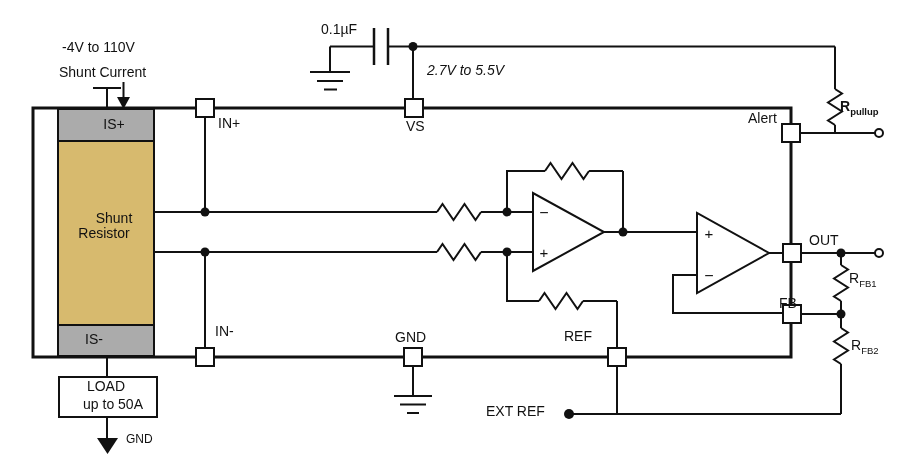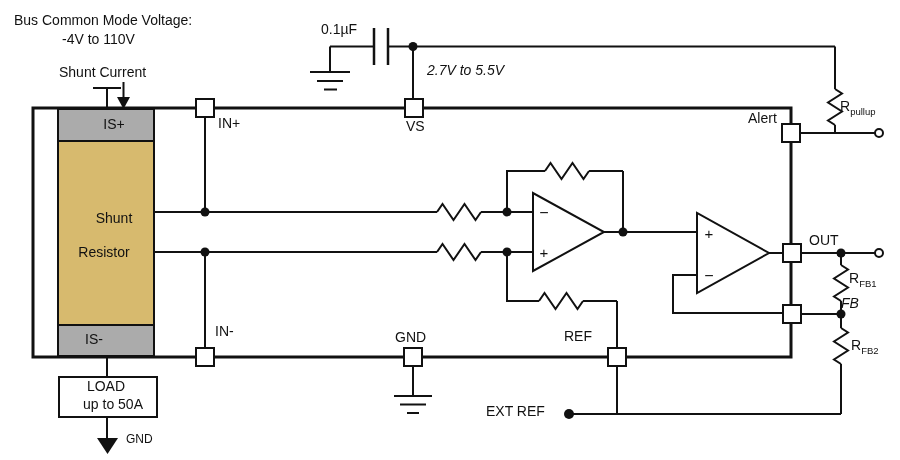--- a/index.html
+++ b/index.html
@@ -147,43 +147,42 @@
       <circle cx="841" cy="314" r="4.5"></circle>
       <circle cx="569" cy="414" r="5"></circle>
     </g>
 
     <g fill="#fff" stroke="#111" stroke-width="2">
       <circle cx="879" cy="133" r="4"></circle>
       <circle cx="879" cy="253" r="4"></circle>
     </g>
   </svg>
 
-  <div class="lbl big" style="left:14px;top:13px;">Bus Common Mode Voltage:</div>
-  <div class="lbl big" style="left:62px;top:32px;text-align:center;">-4V to 110V</div>
+  <div class="lbl big" style="left:62px;top:40px;text-align:center;">-4V to 110V</div>
   <div class="lbl big" style="left:59px;top:65px;">Shunt Current</div>
   <div class="lbl big" style="left:321px;top:22px;">0.1µF</div>
   <div class="lbl big" style="left:427px;top:63px;font-style:italic;">2.7V to 5.5V</div>
 
   <div class="lbl big" style="left:218px;top:116px;">IN+</div>
   <div class="lbl big" style="left:406px;top:119px;">VS</div>
   <div class="lbl big" style="left:748px;top:111px;">Alert</div>
   <div class="lbl big" style="left:809px;top:233px;">OUT</div>
-  <div class="lbl big" style="left:841px;top:296px;font-style:italic;">FB</div>
+  <div class="lbl big" style="left:779px;top:296px;">FB</div>
   <div class="lbl big" style="left:564px;top:329px;">REF</div>
   <div class="lbl big" style="left:395px;top:330px;">GND</div>
   <div class="lbl big" style="left:215px;top:324px;">IN-</div>
 
-  <div class="lbl big" style="left:840px;top:99px;"><span>R</span><sub>pullup</sub></div>
+  <div class="lbl big" style="left:840px;top:99px;font-weight:bold;"><span>R</span><sub>pullup</sub></div>
   <div class="lbl big" style="left:849px;top:271px;"><span>R</span><sub>FB1</sub></div>
   <div class="lbl big" style="left:851px;top:338px;"><span>R</span><sub>FB2</sub></div>
 
   <div class="lbl big" style="left:486px;top:404px;">EXT REF</div>
 
   <div class="lbl big ctr" style="left:58px;width:96px;top:117px;padding-left:8px;">IS+</div>
   <div class="lbl big ctr" style="left:58px;width:112px;top:211px;">Shunt</div>
-  <div class="lbl big ctr" style="left:58px;width:92px;top:245px;text-align:center;">Resistor</div>
+  <div class="lbl big ctr" style="left:58px;width:92px;top:226px;text-align:center;">Resistor</div>
   <div class="lbl big ctr" style="left:58px;width:72px;top:332px;">IS-</div>
 
   <div class="lbl big ctr" style="left:59px;width:94px;top:379px;">LOAD</div>
   <div class="lbl big ctr" style="left:59px;width:108px;top:397px;">up to 50A</div>
   <div class="lbl small" style="left:126px;top:433px;">GND</div>
 
 </div>
 
 </body></html>

